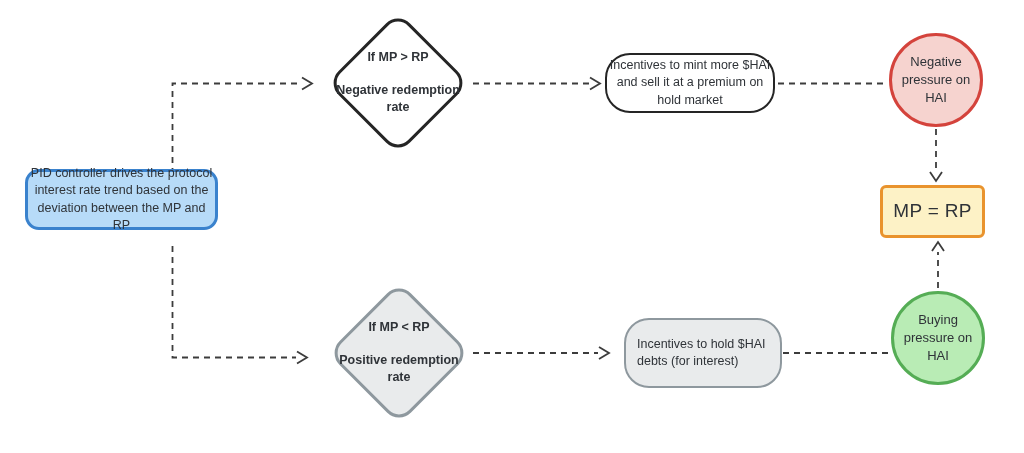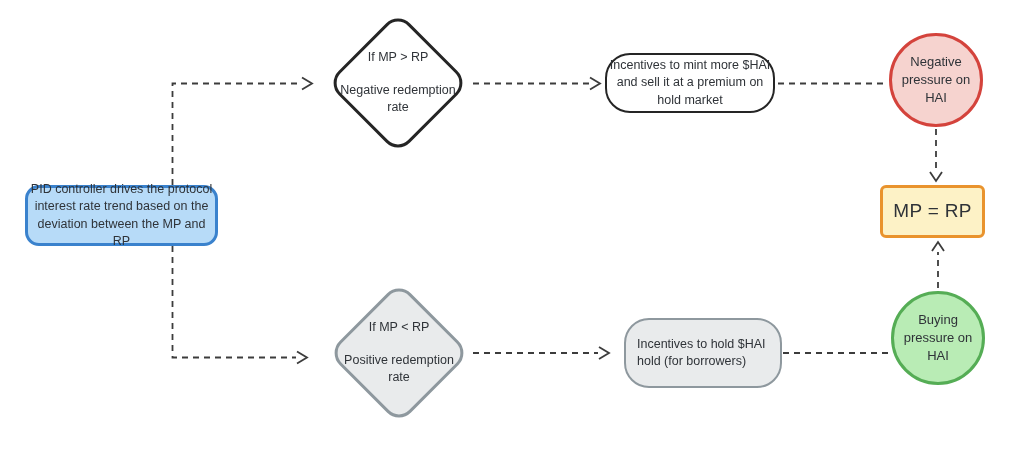--- a/index.html
+++ b/index.html
@@ -17,21 +17,21 @@
   .connectors path.head {
     fill:none; stroke:var(--line,#3c3c3c); stroke-width:1.8; stroke-linejoin:miter;
   }
   .node {
     position:absolute; display:flex; flex-direction:column;
     align-items:center; justify-content:center; text-align:center;
     font-size:12.5px; line-height:1.38; font-weight:500;
   }
   .rbox { border-radius:25px; border:2.5px solid var(--black-border,#252525); background:#fff; }
   .pid {
-    left:25px; top:185px; width:193px; height:61px;
+    left:25px; top:169px; width:193px; height:61px;
     background:var(--blue-fill,#b7dbf8); border:3px solid var(--blue-border,#3a82cd);
     border-radius:14px;
     justify-content:center;
   }
   .mint { left:605px; top:53px; width:170px; height:60px; }
   .hold {
     left:612px; top:318px; width:158px; height:70px;
     background:var(--gray-fill,#e9ebec); border-color:var(--gray-border,#8e989e);
     text-align:left; align-items:flex-start; padding-left:11px;margin-left:12px;
   }
@@ -48,21 +48,21 @@
   .dpos { left:327px; top:281px; }
   .diamond-shape {
     position:absolute; left:50%; top:50%; width:101px; height:101px;
     transform:translate(-50%,-50%) rotate(45deg);
     border-radius:17px; border:3px solid var(--black-border,#252525); background:#fff;
   }
   .dpos .diamond-shape { background:var(--gray-fill,#e9ebec); border-color:var(--gray-border,#8e989e); }
   .diamond-text {
     position:absolute; left:0; top:0; right:0; bottom:0;
     display:flex; flex-direction:column; align-items:center; justify-content:center;
-    text-align:center; font-size:12.5px; line-height:1.4; font-weight:400; gap:15px;
+    text-align:center; font-size:12.5px; line-height:1.4; font-weight:700; gap:15px;
   }
 </style>
 </head>
 <body>
 
 <div class="canvas">
 
   <svg class="connectors" viewBox="0 0 1024 453" xmlns="http://www.w3.org/2000/svg">
     <g>
       <path class="dash" d="M172.5,185 L172.5,83.5 L301,83.5"></path>
@@ -135,21 +135,21 @@
       <div>If MP &lt; RP</div>
       <div>
         <div>Positive redemption</div>
         <div>rate</div>
       </div>
     </div>
   </div>
 
   <div class="node rbox hold">
     <div>Incentives to hold $HAI</div>
-    <div>hold (for borrowers)</div>
+    <div>debts (for interest)</div>
   </div>
 
   <div class="node circle buying">
     <div>Buying</div>
     <div>pressure on</div>
     <div>HAI</div>
   </div>
 
 </div>
 

